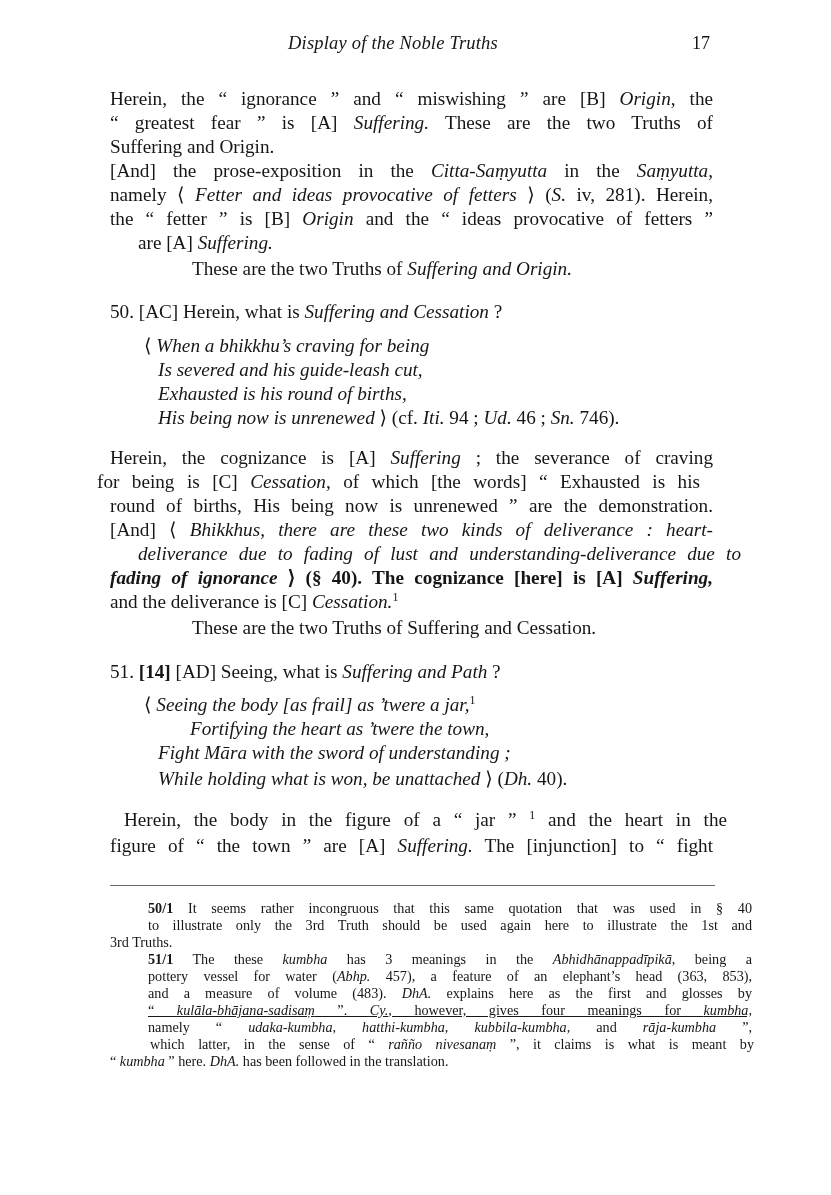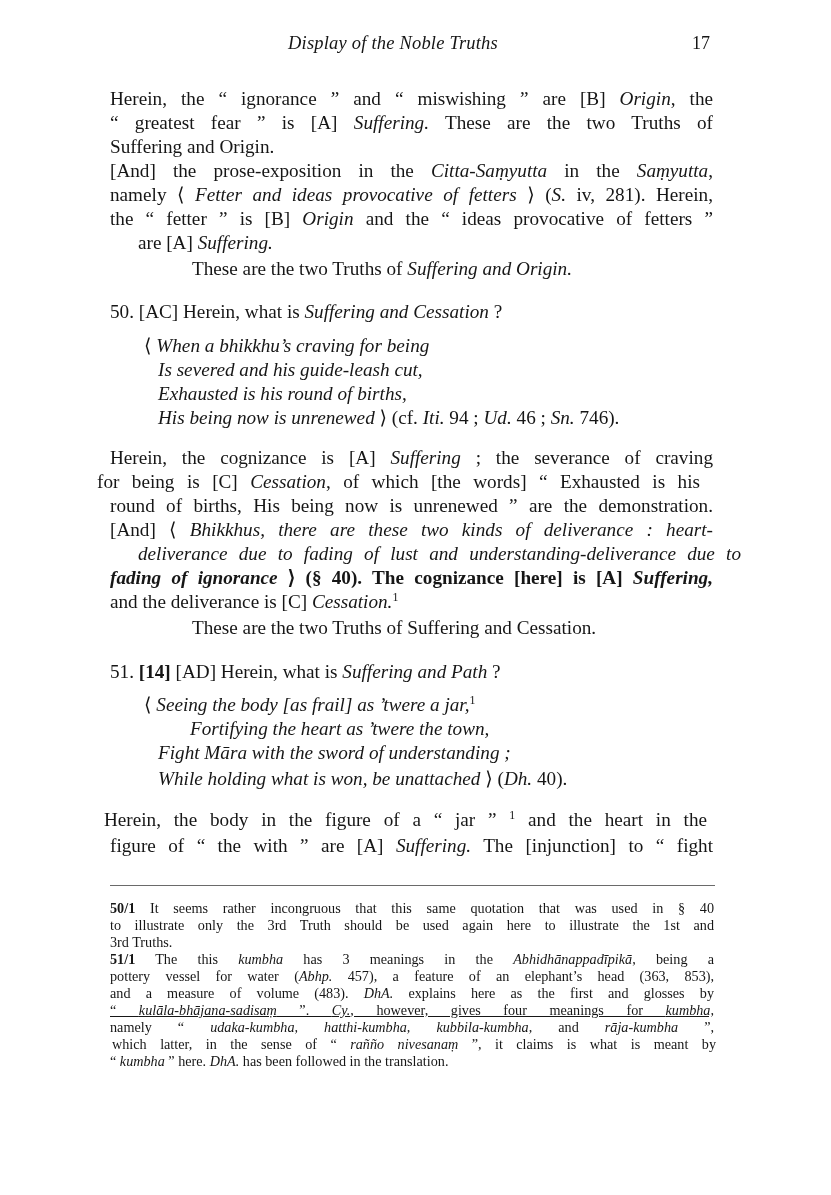--- a/index.html
+++ b/index.html
@@ -7,21 +7,21 @@
          font-family: "DejaVu Serif", "Liberation Serif", serif; color: #161616; }
   .page { position: absolute; left: 0; top: 0; width: 831px; height: 1195px; }
   .running-head { position: absolute; top: 33px; left: 110px; width: 612px; height: 26px; }
   .rh-title { position: absolute; left: 178px; top: 0; font-style: italic; font-size: 18.5px;
               font-family: "Liberation Serif", serif; letter-spacing: 0.2px; }
   .rh-page { position: absolute; right: 12px; top: 0; font-size: 18px; font-family: "Liberation Serif", serif; }
   .line { position: absolute; white-space: nowrap; font-family: "Liberation Serif", serif;
           font-size: 19.2px; line-height: 24px; }
   .line.just { text-align: justify; text-align-last: justify; width: 603px; }
   .fn { font-size: 14.2px; line-height: 17px; }
-  .fn.just { width: 604px; }
+  .fn.just { width: 604px; margin-left: 38px; }
   .i { font-style: italic; }
   .b { font-weight: bold; }
   sup { font-size: 0.62em; vertical-align: 0.55em; line-height: 0; }
   .rule { position: absolute; left: 110px; top: 885px; width: 605px; height: 0;
           border-top: 1px solid #6a6a6a; }
 </style>
 </head>
 <body>
 
 <div class="page">
@@ -45,36 +45,36 @@
       <div class="line " style="top: 382px; left: 158px;"><span class="i">Exhausted is his round of births,</span></div>
       <div class="line " style="top: 406px; left: 158px;"><span class="i">His being now is unrenewed</span><span> ⟩ (cf. </span><span class="i">Iti.</span><span> 94 ;  </span><span class="i">Ud.</span><span> 46 ;  </span><span class="i">Sn.</span><span> 746).</span></div>
       <div class="line  just" style="top: 446px; left: 110px;"><span>Herein, the cognizance is [A] </span><span class="i">Suffering</span><span> ;  the severance of craving</span></div>
       <div class="line  just" style="top: 470px; left: 97px;"><span>for being is [C] </span><span class="i">Cessation</span><span>, of which [the words] “ Exhausted is his</span></div>
       <div class="line  just" style="top: 494px; left: 110px;"><span>round of births, His being now is unrenewed ” are the demonstration.</span></div>
       <div class="line  just" style="top: 518px; left: 110px;"><span>[And] ⟨ </span><span class="i">Bhikkhus, there are these two kinds of deliverance :  heart-</span></div>
       <div class="line  just" style="top: 542px; left: 110px; margin-left: 28px;"><span class="i">deliverance due to fading of lust and understanding-deliverance due to</span></div>
       <div class="line  just" style="top: 566px; left: 110px; font-weight: bold;"><span class="i">fading of ignorance</span><span> ⟩ (§ 40).  The cognizance [here] is [A] </span><span class="i">Suffering,</span></div>
       <div class="line " style="top: 590px; left: 110px;"><span>and the deliverance is [C] </span><span class="i">Cessation.</span><sup>1</sup></div>
       <div class="line " style="top: 616px; left: 192px;"><span>These are the two Truths of Suffering and Cessation.</span></div>
-      <div class="line " style="top: 660px; left: 110px;"><span>51. </span><span class="b">[14]</span><span> [AD] Herein, what is </span><span class="i">Suffering and Path</span><span> ?</span></div>
+      <div class="line " style="top: 660px; left: 110px;"><span>51. </span><span class="b">[14]</span><span> [AD] Seeing, what is </span><span class="i">Suffering and Path</span><span> ?</span></div>
       <div class="line " style="top: 693px; left: 144px;"><span>⟨ </span><span class="i">Seeing the body [as frail] as ’twere a jar,</span><sup>1</sup></div>
       <div class="line " style="top: 717px; left: 158px; margin-left: 32px;"><span class="i">Fortifying the heart as ’twere the town,</span></div>
       <div class="line " style="top: 741px; left: 158px;"><span class="i">Fight Māra with the sword of understanding ;</span></div>
       <div class="line " style="top: 767px; left: 158px;"><span class="i">While holding what is won, be unattached</span><span> ⟩ (</span><span class="i">Dh.</span><span> 40).</span></div>
-      <div class="line  just" style="top: 808px; left: 104px;"><span>Herein, the body in the figure of a “ jar ” </span><sup>1</sup><span> and the heart in the</span></div>
-      <div class="line  just" style="top: 834px; left: 110px;"><span>figure of “ the with ” are [A] </span><span class="i">Suffering.</span><span>  The [injunction] to “ fight</span></div>
+      <div class="line  just" style="top: 808px; left: 124px;"><span>Herein, the body in the figure of a “ jar ” </span><sup>1</sup><span> and the heart in the</span></div>
+      <div class="line  just" style="top: 834px; left: 110px;"><span>figure of “ the town ” are [A] </span><span class="i">Suffering.</span><span>  The [injunction] to “ fight</span></div>
     </div>
 
   <div class="rule"></div>
 
   <div id="footnotes">
       <div class="line fn just" style="top: 900px; left: 110px;"><span class="b">50/1</span><span> It seems rather incongruous that this same quotation that was used in § 40</span></div>
       <div class="line fn just" style="top: 917px; left: 110px;"><span>to illustrate only the 3rd Truth should be used again here to illustrate the 1st and</span></div>
       <div class="line fn" style="top: 934px; left: 110px;"><span>3rd Truths.</span></div>
-      <div class="line fn just" style="top: 951px; left: 110px;"><span class="b">51/1</span><span> The this </span><span class="i">kumbha</span><span> has 3 meanings in the </span><span class="i">Abhidhānappadīpikā</span><span>, being a</span></div>
+      <div class="line fn just" style="top: 951px; left: 110px;"><span class="b">51/1</span><span> The these </span><span class="i">kumbha</span><span> has 3 meanings in the </span><span class="i">Abhidhānappadīpikā</span><span>, being a</span></div>
       <div class="line fn just" style="top: 968px; left: 110px;"><span>pottery vessel for water (</span><span class="i">Abhp.</span><span> 457), a feature of an elephant’s head (363, 853),</span></div>
       <div class="line fn just" style="top: 985px; left: 110px;"><span>and a measure of volume (483).  </span><span class="i">DhA.</span><span> explains here as the first and glosses by</span></div>
       <div class="line fn just" style="top: 1002px; left: 110px; text-decoration: underline;"><span>“ </span><span class="i">kulāla-bhājana-sadisaṃ</span><span> ”.  </span><span class="i">Cy.</span><span>, however, gives four meanings for </span><span class="i">kumbha,</span></div>
       <div class="line fn just" style="top: 1019px; left: 110px;"><span>namely “ </span><span class="i">udaka-kumbha,</span><span>  </span><span class="i">hatthi-kumbha,</span><span>  </span><span class="i">kubbila-kumbha,</span><span>  and  </span><span class="i">rāja-kumbha</span><span> ”,</span></div>
       <div class="line fn just" style="top: 1036px; left: 112px;"><span>which latter, in the sense of “ </span><span class="i">rañño nivesanaṃ</span><span> ”, it claims is what is meant by</span></div>
       <div class="line fn" style="top: 1053px; left: 110px;"><span>“ </span><span class="i">kumbha</span><span> ” here.  </span><span class="i">DhA.</span><span> has been followed in the translation.</span></div>
     </div>
 </div>
 
 </body></html>

